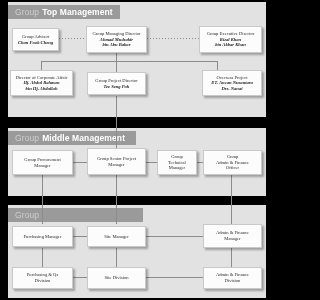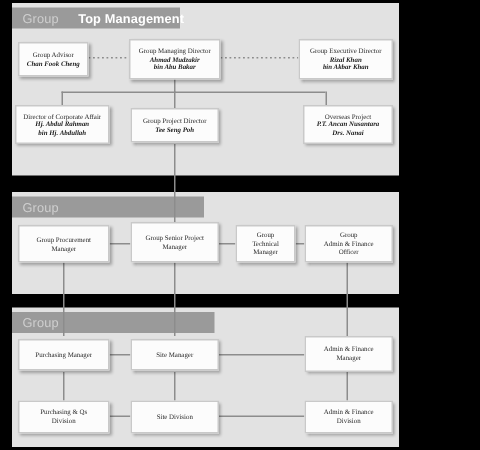--- a/index.html
+++ b/index.html
@@ -14,21 +14,21 @@
   #panel-first{top:205px;width:258px;height:93px;}
 
   .banner{
     position:absolute;left:8px;height:14px;background:#9a9a9a;
     display:flex;align-items:center;padding:0 7px;
     font-family:"Liberation Sans","DejaVu Sans",sans-serif;
     font-size:8.5px;letter-spacing:.1px;white-space:nowrap;
     box-sizing:border-box;
   }
   .banner .b-light{color:#cfcfcf;font-weight:400;}
-  .banner .b-bold{color:#ffffff;font-weight:700;margin-left:13px;}
+  .banner .b-bold{color:#ffffff;font-weight:700;margin-left:3px;}
   #banner-top{top:5px;width:112px;}
   #banner-middle{top:131px;width:128px;}
   #banner-first{top:208px;width:135px;}
 
   .box{
     position:absolute;background:#fcfcfc;border:1px solid #c9c9c9;
     box-shadow:1.5px 1.5px 2px rgba(0,0,0,.30);
     display:flex;flex-direction:column;align-items:center;justify-content:center;
     box-sizing:border-box;text-align:center;z-index:5;
     padding:1px 2px;
@@ -164,16 +164,17 @@
   <div class="t">Admin &amp; Finance</div>
   <div class="t">Division</div>
 </div>
 
 <div class="banner" id="banner-top">
   <span class="b-light">Group</span>
   <span class="b-bold">Top Management</span>
 </div>
 <div class="banner" id="banner-middle">
   <span class="b-light">Group</span>
+  <span class="b-bold">Middle Management</span>
 </div>
 <div class="banner" id="banner-first">
   <span class="b-light">Group</span>
 </div>
 
 </body></html>

